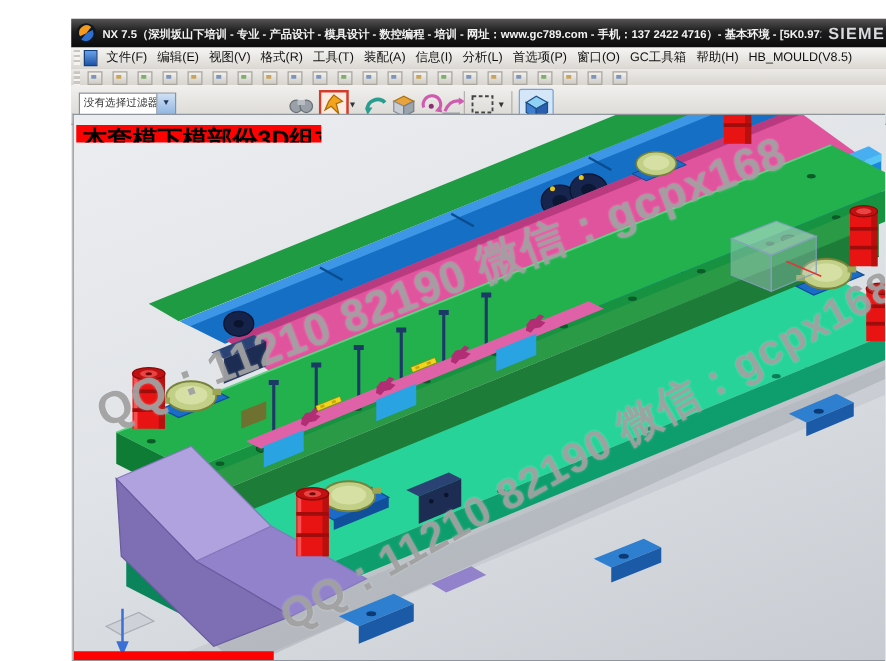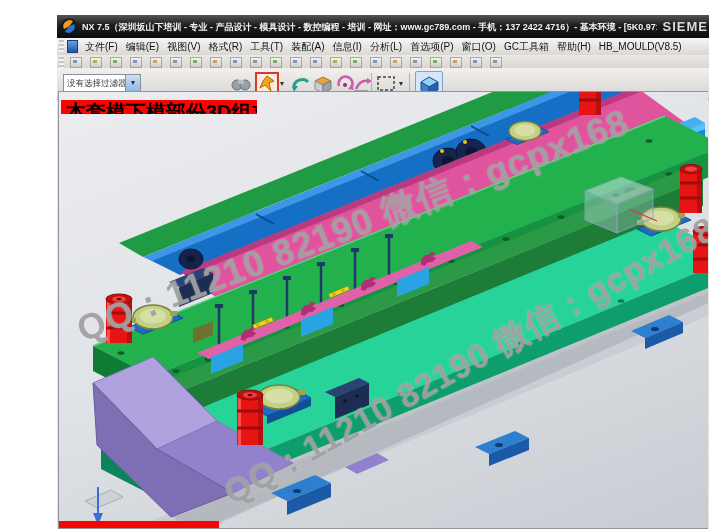--- a/index.html
+++ b/index.html
@@ -30,21 +30,21 @@
     background:linear-gradient(#eceae7,#d9d6d1);border-bottom:1px solid #bdbab4;white-space:nowrap;}
   .mi{display:inline-block;width:10px;height:9px;margin:2px 4px 0 4px;vertical-align:top;
     background:linear-gradient(#f3f2ef,#cfccc6);border:1px solid #a9a69f;position:relative;}
   .mi::after{content:"";position:absolute;left:2px;top:2px;width:4px;height:3px;background:#7e94b8;}
   .mi:nth-child(3n)::after{background:#c9a45a;}
   .mi:nth-child(4n)::after{background:#7fae6a;}
 
   
   .tb2{position:absolute;left:0;top:53px;width:652px;height:31px;
     background:linear-gradient(#f1f0ee,#d8d5d0);border-bottom:1px solid #a29f99;white-space:nowrap;}
-  .combo{position:absolute;top:6px;height:17px;background:#fff;border:1px solid #8d9097;}
+  .combo{position:absolute;top:6px;height:17px;background:#fff;border:1px solid #8d9097;font-family:Liberation Mono, monospace;}
   .combo .val{position:absolute;left:3px;top:0;font-size:8.5px;line-height:17px;color:#333;white-space:nowrap;overflow:hidden;right:15px;}
   .combo .dd{position:absolute;right:0;top:0;width:14px;height:100%;
     background:linear-gradient(#cfe0f4,#8fb4e0);border-left:1px solid #8d9097;
     font-size:7px;color:#23365c;text-align:center;line-height:16px;}
   .tbtn{position:absolute;top:4px;width:24px;height:24px;}
   .sep{position:absolute;top:5px;width:1px;height:21px;background:#b4b1ab;}
   .pressed{background:#d5e6f8;border:1px solid #76a4d8;border-radius:2px;}
 
   
   .viewport{position:absolute;left:1px;top:76px;width:650px;height:438px;overflow:hidden;

